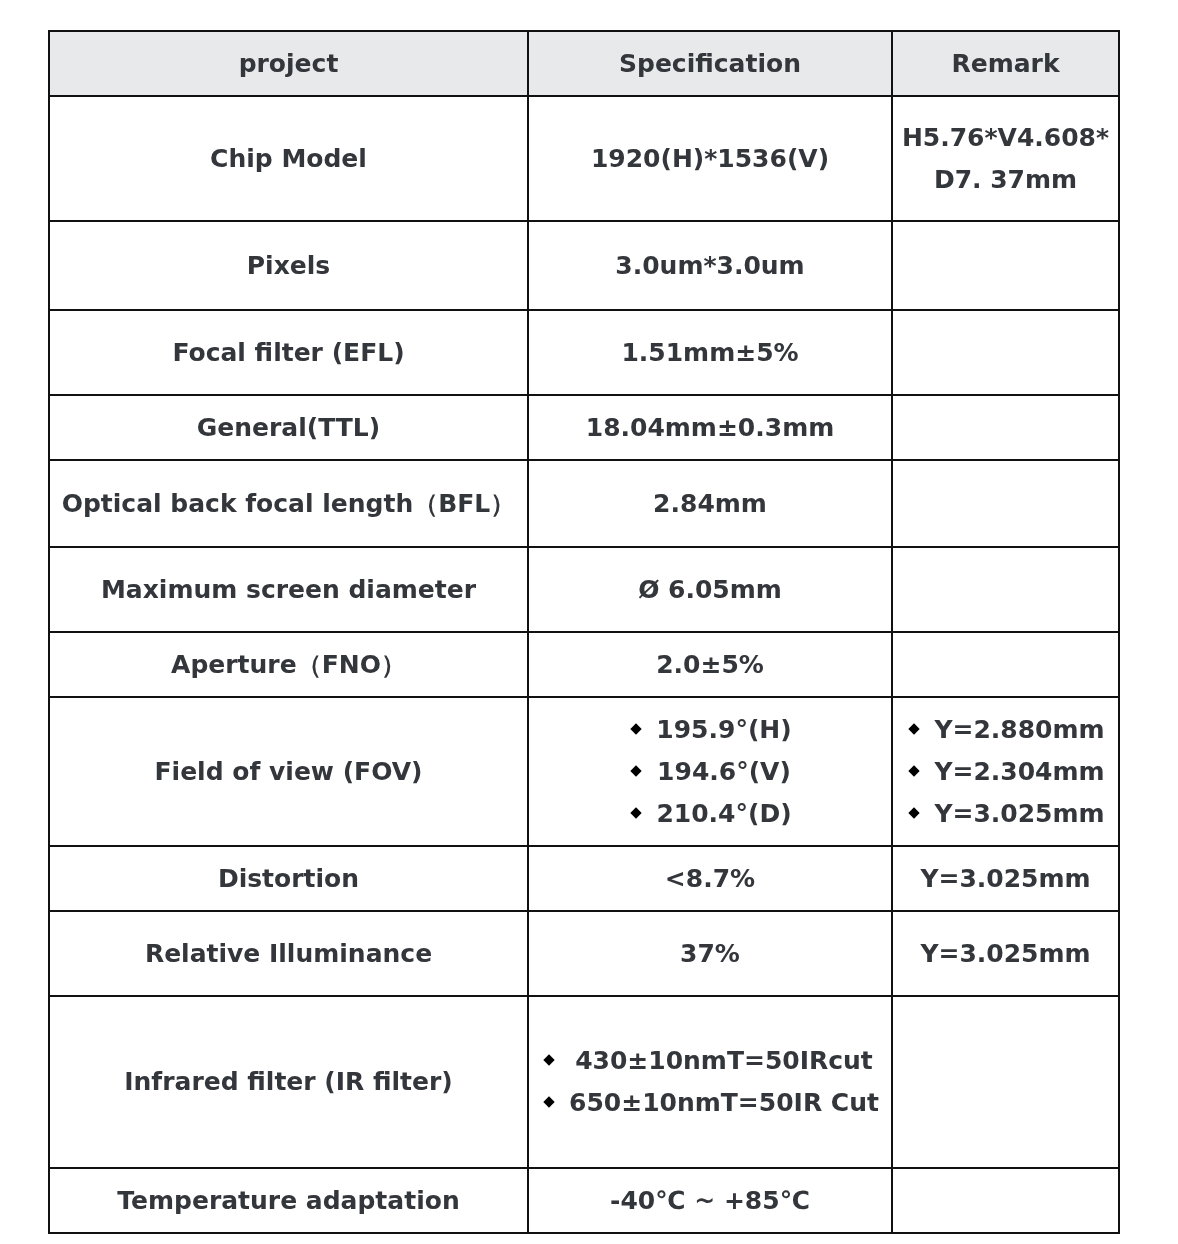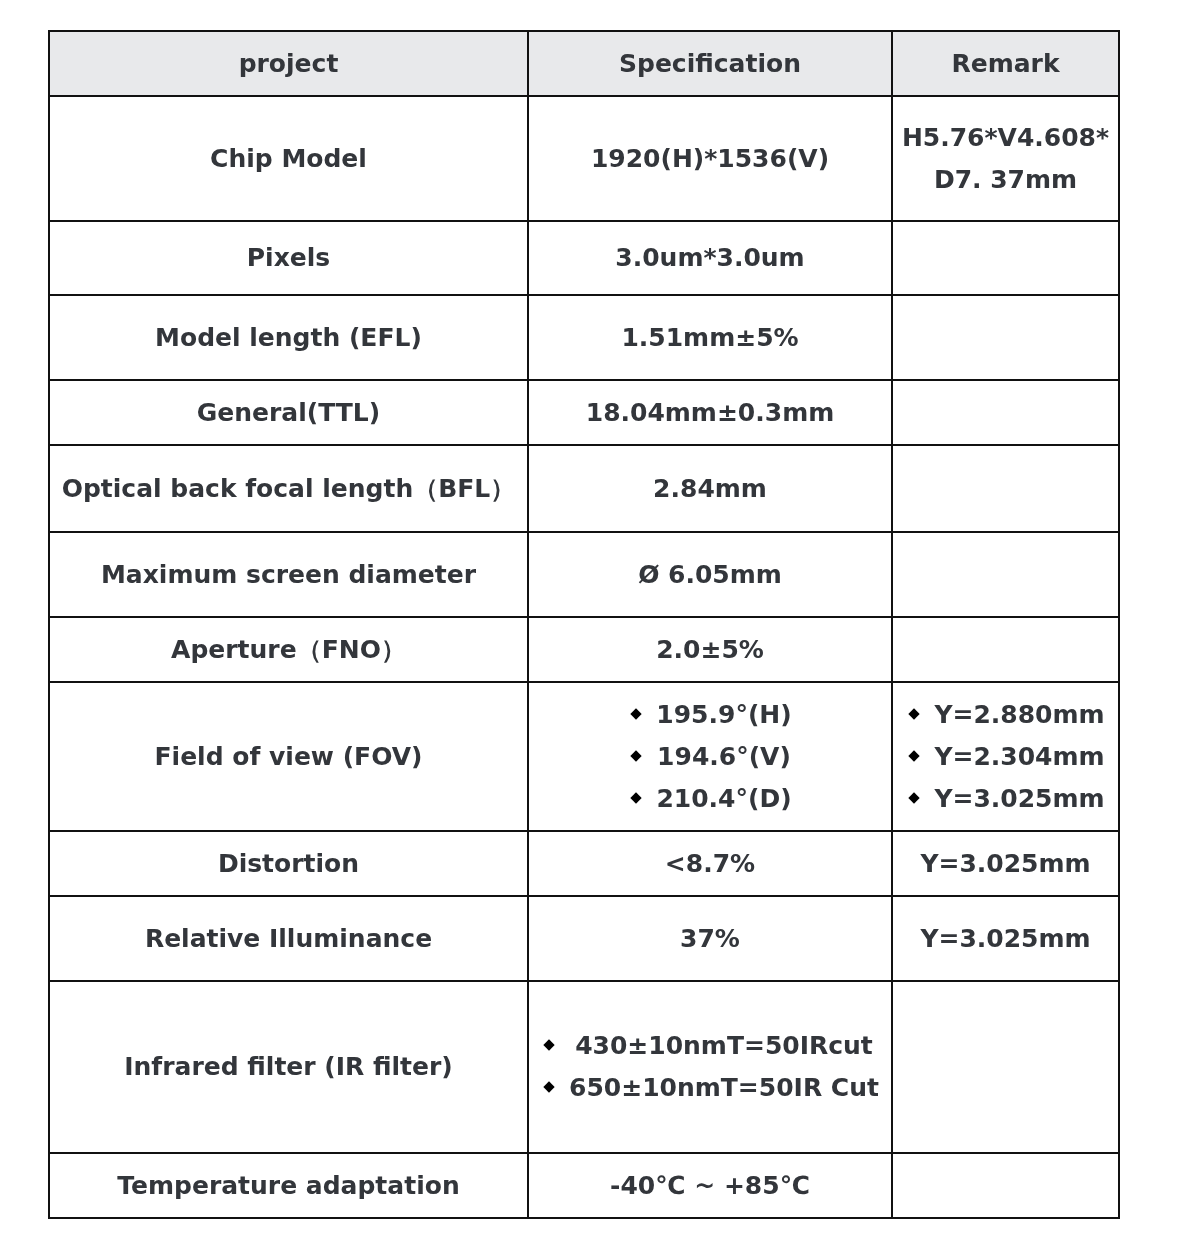--- a/index.html
+++ b/index.html
@@ -82,27 +82,27 @@
   </thead>
   <tbody>
     <tr style="height:125px;">
       <td>Chip Model</td>
       <td>1920(H)*1536(V)</td>
       <td class="remark-multi">
         <div>H5.76*V4.608*</div>
         <div>D7. 37mm</div>
       </td>
     </tr>
-    <tr style="height:74px;">
+    <tr style="height:89px;">
       <td>Pixels</td>
       <td>3.0um*3.0um</td>
       <td></td>
     </tr>
     <tr style="height:85px;">
-      <td>Model length (EFL)</td>
+      <td>Focal filter (EFL)</td>
       <td>1.51mm±5%</td>
       <td></td>
     </tr>
     <tr style="height:65px;">
       <td>General(TTL)</td>
       <td>18.04mm±0.3mm</td>
       <td></td>
     </tr>
     <tr style="height:87px;">
       <td style="padding:0 2px;">Optical back focal length（BFL）</td>

